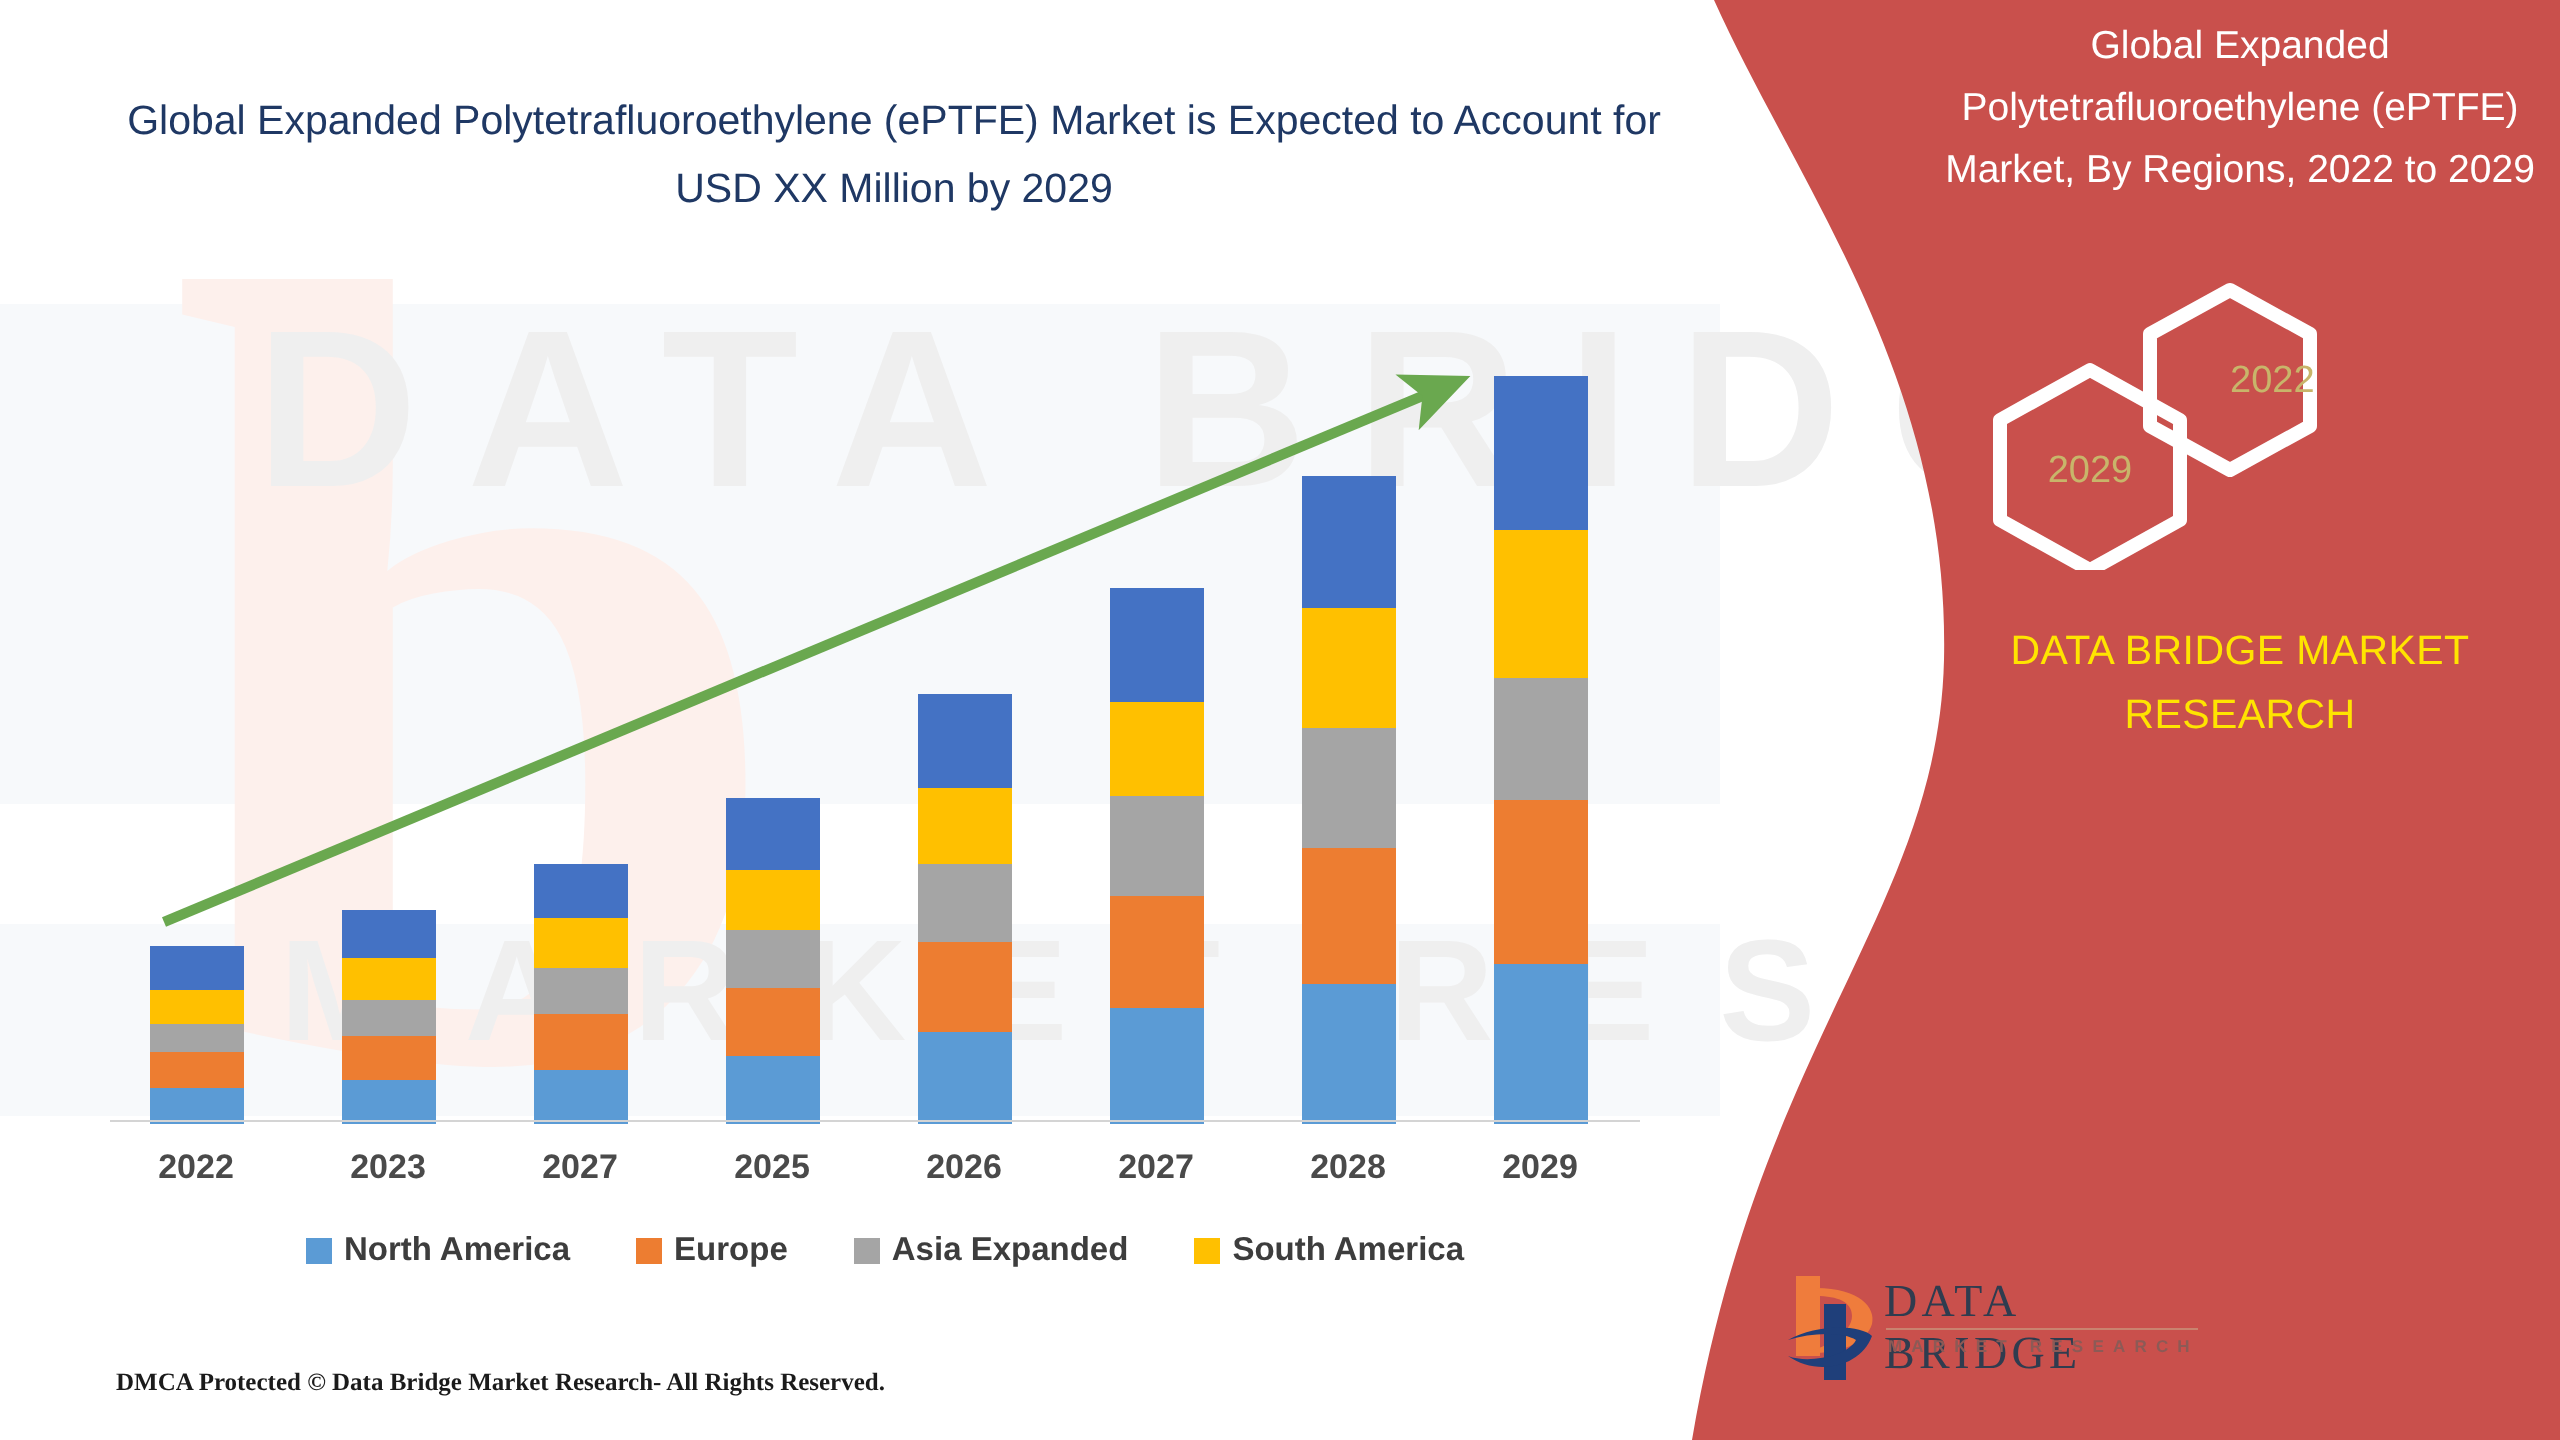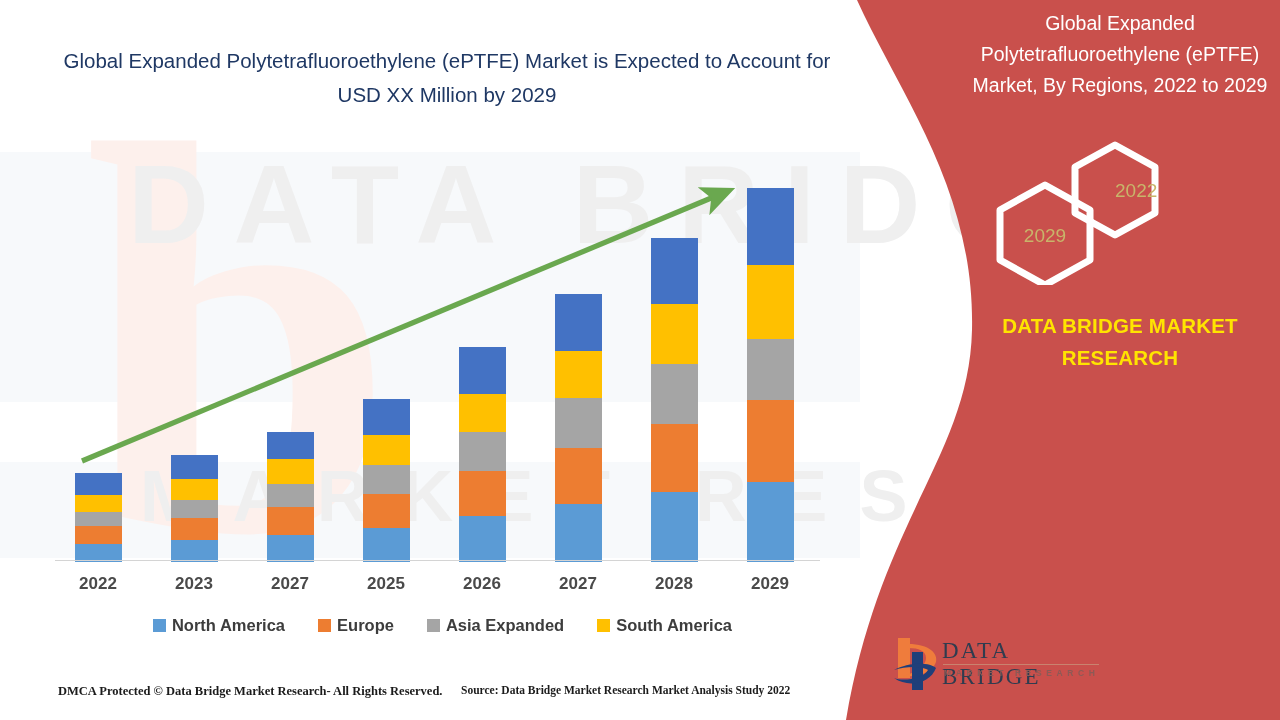--- a/index.html
+++ b/index.html
@@ -94,21 +94,21 @@
     text-align:center; color:#ffffff;
     font-size:19.5px; line-height:31px; font-weight:400;
   }
   #hex-group { position:absolute; left:10px; top:140px; width:300px; height:145px; }
   .hex-label {
     position:absolute; color:#c8b56a; font-size:19px; font-weight:400;
     width:100%; text-align:center;
   }
   #brand-name {
     position:absolute; left:0; top:310px; width:320px; text-align:center;
-    color:#ffe400; font-size:20.5px; line-height:32px; font-weight:700;
+    color:#ffe400; font-size:20.5px; line-height:32px; font-weight:400;
     letter-spacing:.2px;
   }
 
   
   #logo { position:absolute; left:890px; top:632px; width:215px; height:66px; }
   #logo-word {
     position:absolute; left:52px; top:6px;
     font-family:"Liberation Serif", serif;
     font-size:23px; letter-spacing:2.2px; color:#2f3c4f; font-weight:400;
   }
@@ -227,21 +227,20 @@
       <path d="M18,12 C40,12 48,22 46,30 C43,40 28,46 12,44 C24,42 36,34 36,26 C36,19 29,16 18,16 Z" fill="#ef7c3c"></path>
       <path d="M22,20 L22,58 L33,58 L33,20 Z" fill="#1f3f7a"></path>
       <path d="M4,38 C18,30 40,30 46,36 C40,52 18,56 4,46 C14,50 34,46 38,38 C32,34 16,34 4,38 Z" fill="#1f3f7a"></path>
     </svg>
     <div id="logo-word">DATA BRIDGE</div>
     <div id="logo-rule"></div>
     <div id="logo-sub">MARKET RESEARCH</div>
   </div>
 
   <div class="footer-text" id="dmca">DMCA Protected © Data Bridge Market Research- All Rights Reserved.</div>
-  <div class="footer-text" id="source">Source: Data Bridge Market Research Market Analysis Study 2022</div>
 
 <div class="x-label" style="left: 58px;">2022</div>
     <div class="x-label" style="left: 154px;">2023</div>
     <div class="x-label" style="left: 250px;">2027</div>
     <div class="x-label" style="left: 346px;">2025</div>
     <div class="x-label" style="left: 442px;">2026</div>
     <div class="x-label" style="left: 538px;">2027</div>
     <div class="x-label" style="left: 634px;">2028</div>
     <div class="x-label" style="left: 730px;">2029</div>
     <div id="legend">

